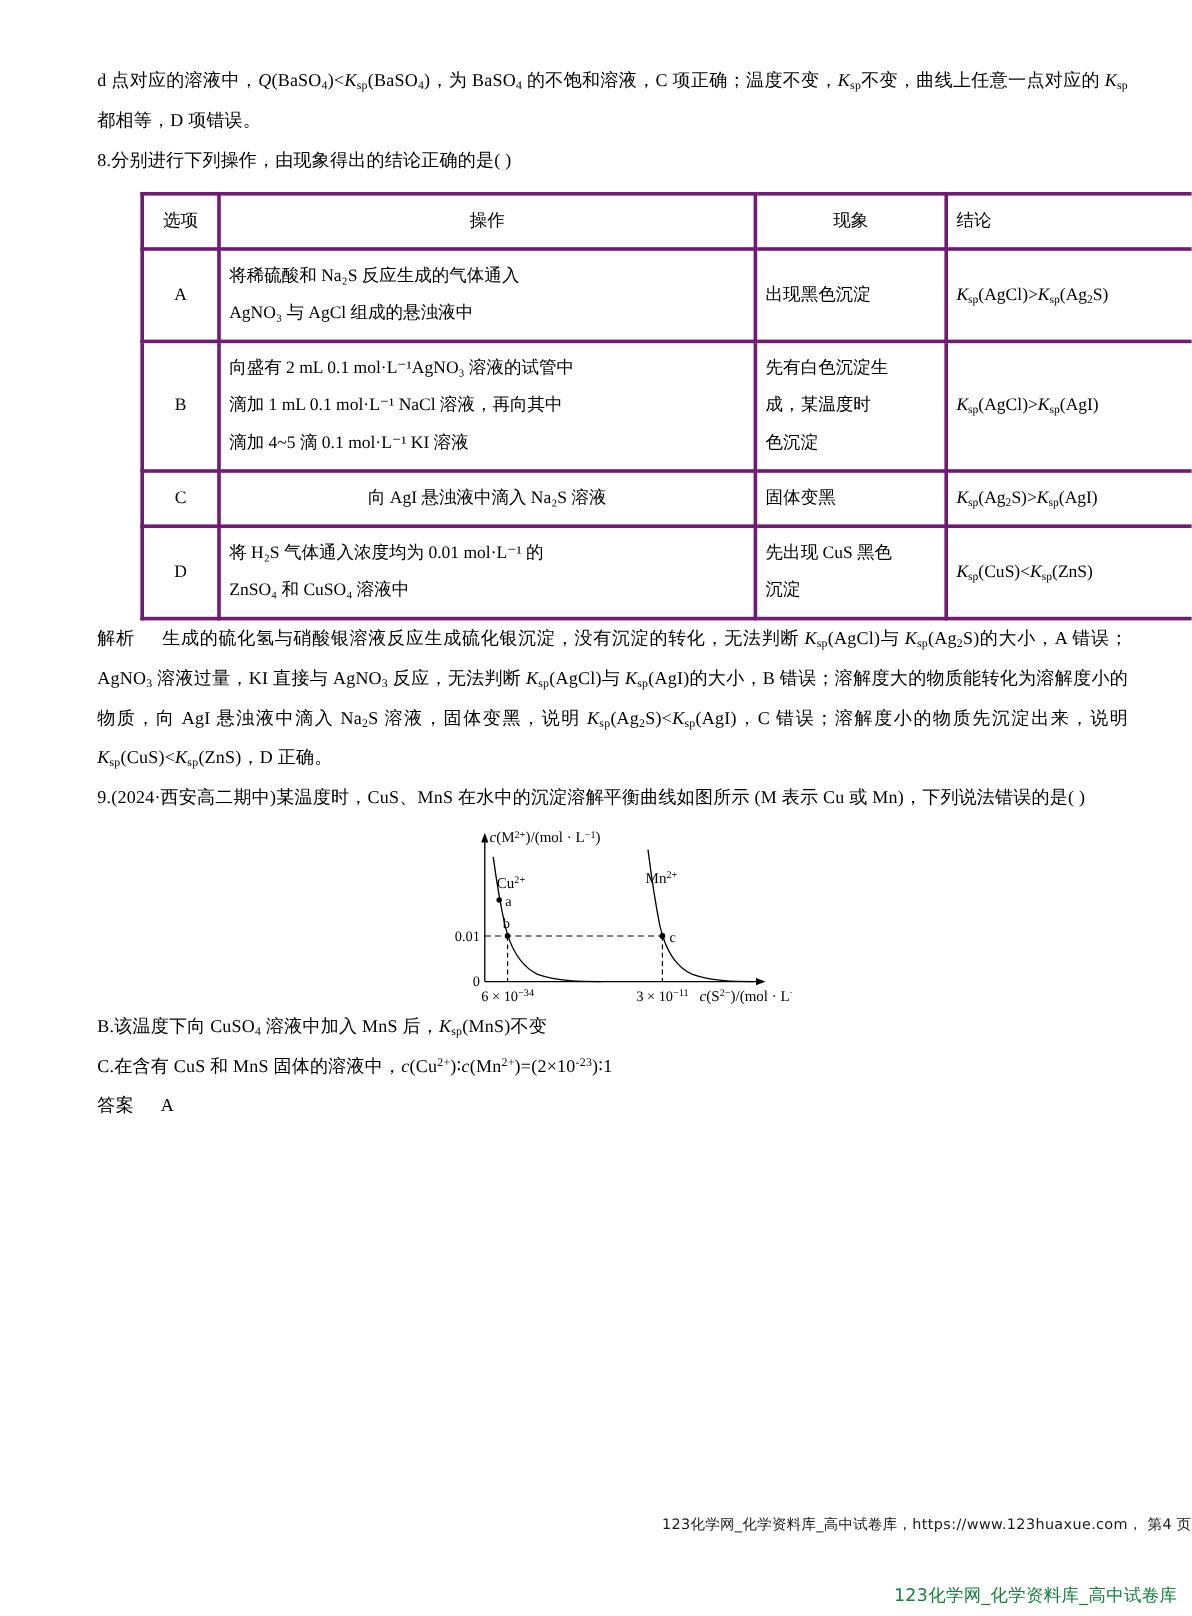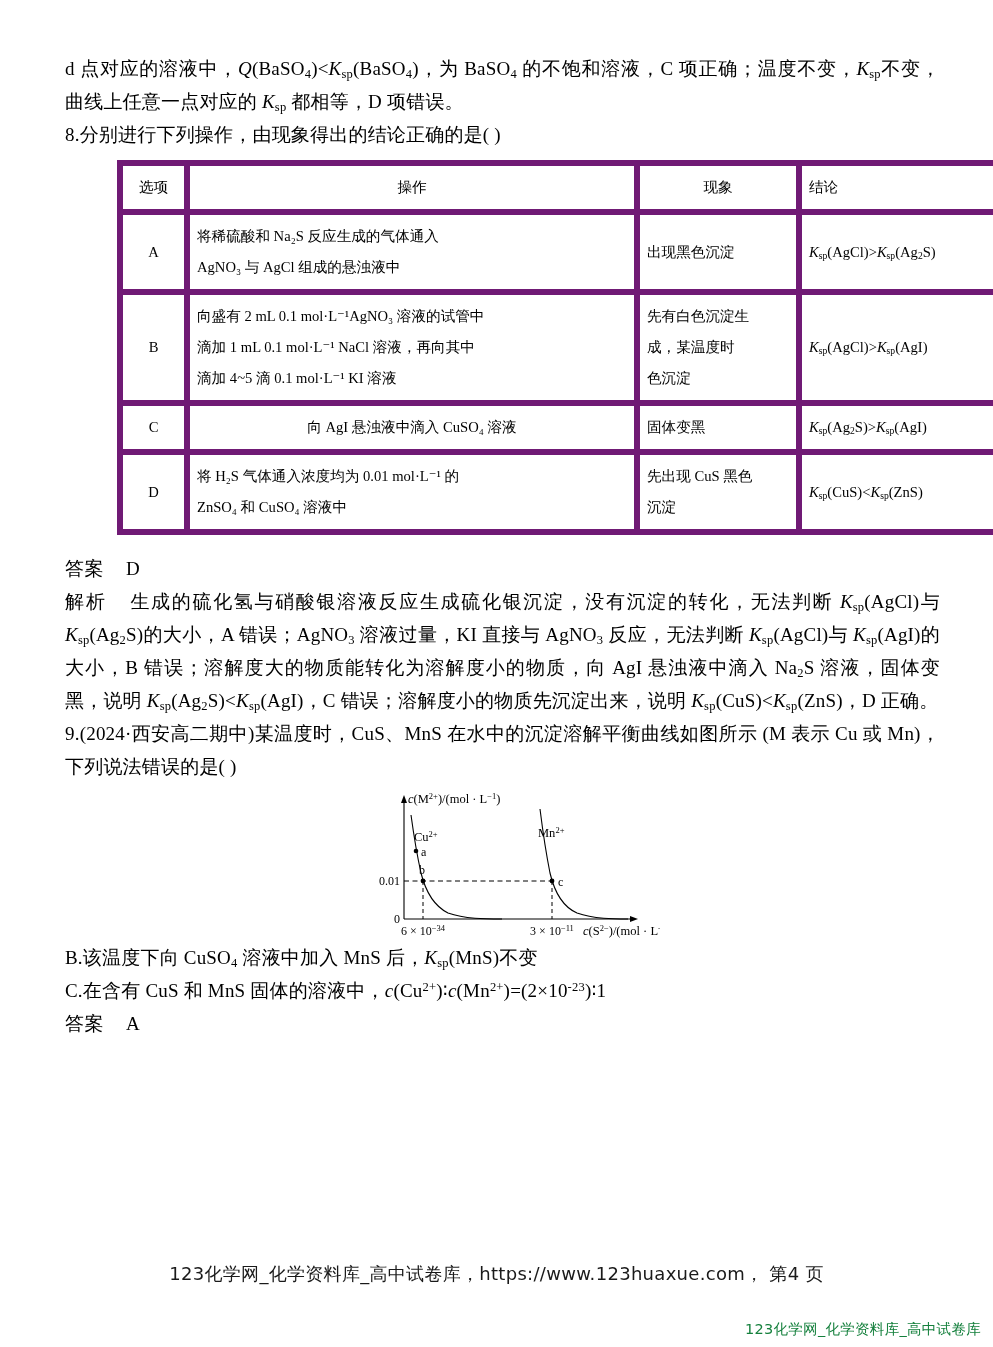--- a/index.html
+++ b/index.html
@@ -21,43 +21,43 @@
     width: 993px;
     height: 1347px;
   }
   .content {
     position: absolute;
     left: 65px;
     top: 52px;
     width: 875px;
   }
   p.para {
-    margin: 0 0 0 0;
-    font-size: 19px;
+    margin: 0 0 0 16px;
+    font-size: 15px;
     line-height: 33px;
     text-align: justify;
     text-justify: inter-ideograph;
     letter-spacing: 0.2px;
   }
   i, .it { font-style: italic; }
   sub { font-size: 0.66em; vertical-align: -0.25em; line-height: 0; }
   sup { font-size: 0.66em; vertical-align: 0.45em; line-height: 0; }
   .ans-label { letter-spacing: 0.5px; }
   .gap { display: inline-block; width: 22px; }
 
   
   table.qtable {
     border-collapse: collapse;
     width: 815px;
     margin: 9px 0 0 52px;
     table-layout: fixed;
     font-size: 14.6px;
   }
   table.qtable td {
-    border: 6px solid #701a75;
+    border: 3px solid #701a75;
     vertical-align: middle;
     padding: 6px 7px;
     line-height: 31px;
   }
   td.c-opt { width: 47px; text-align: center; }
   td.c-op  { width: 430px; }
   td.c-ph  { width: 142px; }
   td.c-cc  { width: 190px; text-align: left; }
   .center { text-align: center; }
   .hdr { text-align: center; }
@@ -77,23 +77,23 @@
     height: 150px;
   }
   .figure svg { display: block; }
 
   
   .footer-main {
     position: absolute;
     left: 0;
     top: 1262px;
     width: 993px;
-    text-align: center;
+    text-align: right;
     font-family: "DejaVu Sans", sans-serif;
-    font-size: 18px;
+    font-size: 12px;
     color: #1a1a1a;
     letter-spacing: 0.3px;
   }
   .footer-wm {
     position: absolute;
     right: 12px;
     bottom: 8px;
     font-family: "DejaVu Sans", sans-serif;
     font-size: 14.5px;
     color: #15803d;
@@ -147,21 +147,21 @@
             <div>色沉淀</div>
           </td>
           <td class="c-cc">
             <i>K</i><sub>sp</sub>(AgCl)&gt;<i>K</i><sub>sp</sub>(AgI)
           </td>
         </tr>
 
         <tr>
           <td class="c-opt">C</td>
           <td class="c-op center">
-            <div>向 AgI 悬浊液中滴入 CuSO₄ 溶液</div>
+            <div>向 AgI 悬浊液中滴入 Na₂S 溶液</div>
           </td>
           <td class="c-ph">
             <div>固体变黑</div>
           </td>
           <td class="c-cc">
             <i>K</i><sub>sp</sub>(Ag<sub>2</sub>S)&gt;<i>K</i><sub>sp</sub>(AgI)
           </td>
         </tr>
 
         <tr>
@@ -174,21 +174,20 @@
             <div>先出现 CuS 黑色</div>
             <div>沉淀</div>
           </td>
           <td class="c-cc">
             <i>K</i><sub>sp</sub>(CuS)&lt;<i>K</i><sub>sp</sub>(ZnS)
           </td>
         </tr>
       </tbody>
     </table>
 
-    <p class="para" style="margin-top:17px;"><span class="ans-label">答案</span><span class="gap"></span><span>D</span></p>
 
     <p class="para"><span class="ans-label">解析</span><span class="gap"></span><span>生成的硫化氢与硝酸银溶液反应生成硫化银沉淀，没有沉淀的转化，无法判断 </span><i>K</i><sub>sp</sub><span>(AgCl)与 </span><i>K</i><sub>sp</sub><span>(Ag</span><sub>2</sub><span>S)的大小，A 错误；AgNO</span><sub>3</sub><span> 溶液过量，KI 直接与 AgNO</span><sub>3</sub><span> 反应，无法判断 </span><i>K</i><sub>sp</sub><span>(AgCl)与 </span><i>K</i><sub>sp</sub><span>(AgI)的大小，B 错误；溶解度大的物质能转化为溶解度小的物质，向 AgI 悬浊液中滴入 Na</span><sub>2</sub><span>S 溶液，固体变黑，说明 </span><i>K</i><sub>sp</sub><span>(Ag</span><sub>2</sub><span>S)&lt;</span><i>K</i><sub>sp</sub><span>(AgI)，C 错误；溶解度小的物质先沉淀出来，说明 </span><i>K</i><sub>sp</sub><span>(CuS)&lt;</span><i>K</i><sub>sp</sub><span>(ZnS)，D 正确。</span></p>
 
     <p class="para"><span>9.</span><span>(2024·西安高二期中)</span><span>某温度时，CuS、MnS 在水中的沉淀溶解平衡曲线如图所示 (M 表示 Cu 或 Mn)，下列说法错误的是(</span><span>     </span><span>)</span></p>
 
     <div class="figwrap">
       <div class="figure">
         <svg width="290" height="150" viewBox="0 0 290 150">
 
           <line x1="34" y1="130" x2="34" y2="12" stroke="#000" stroke-width="1.1"></line>

